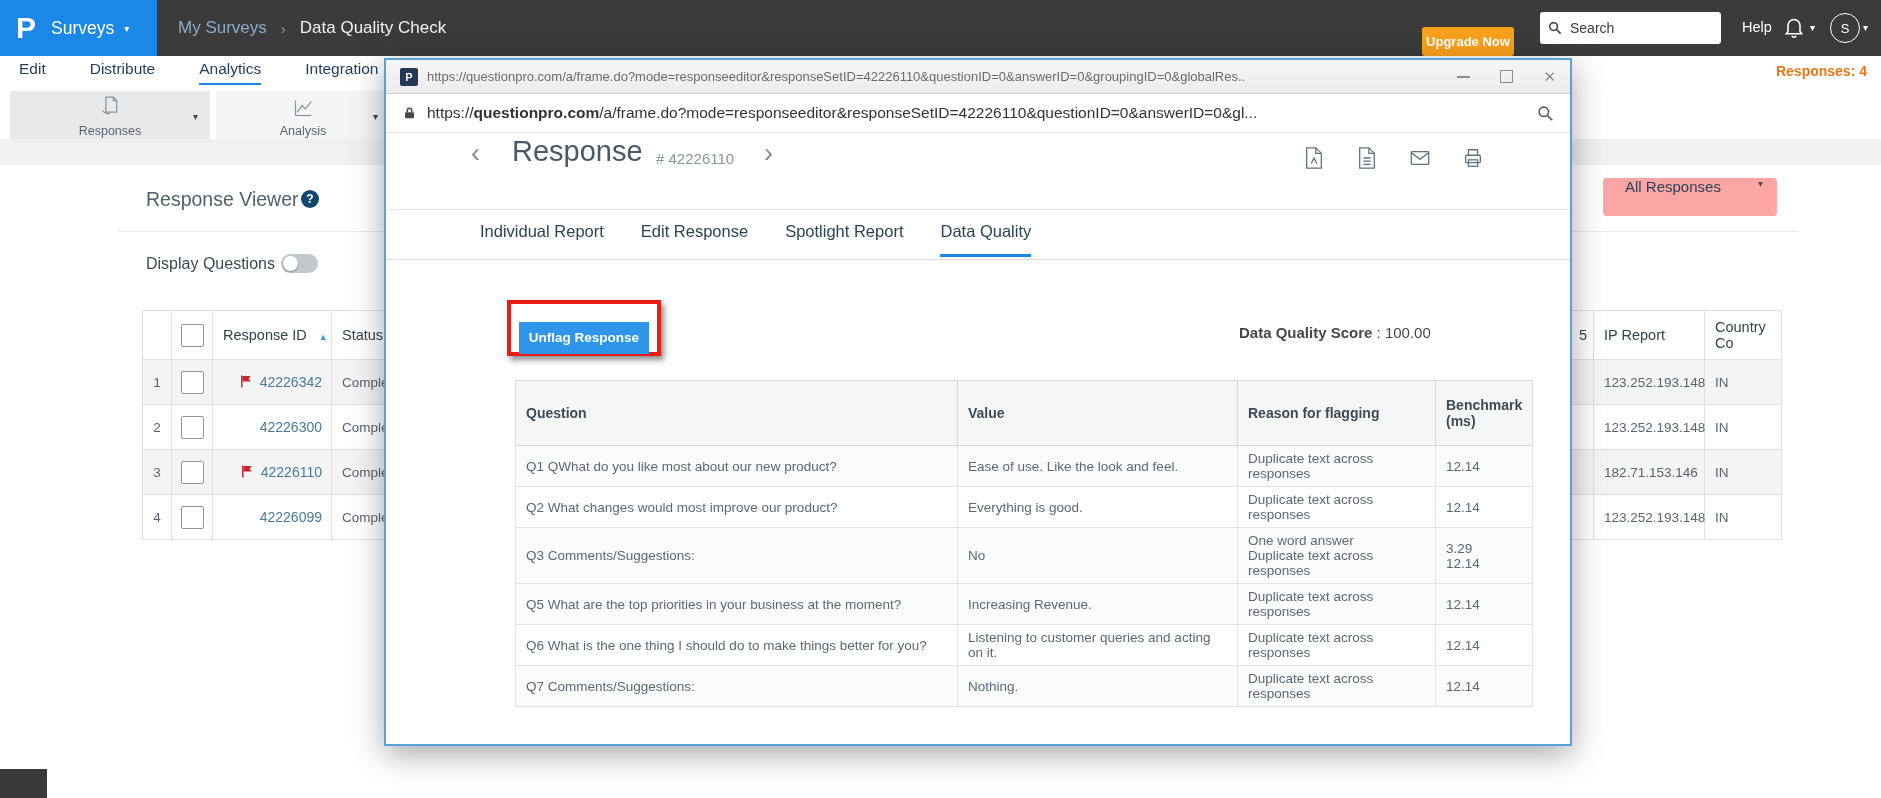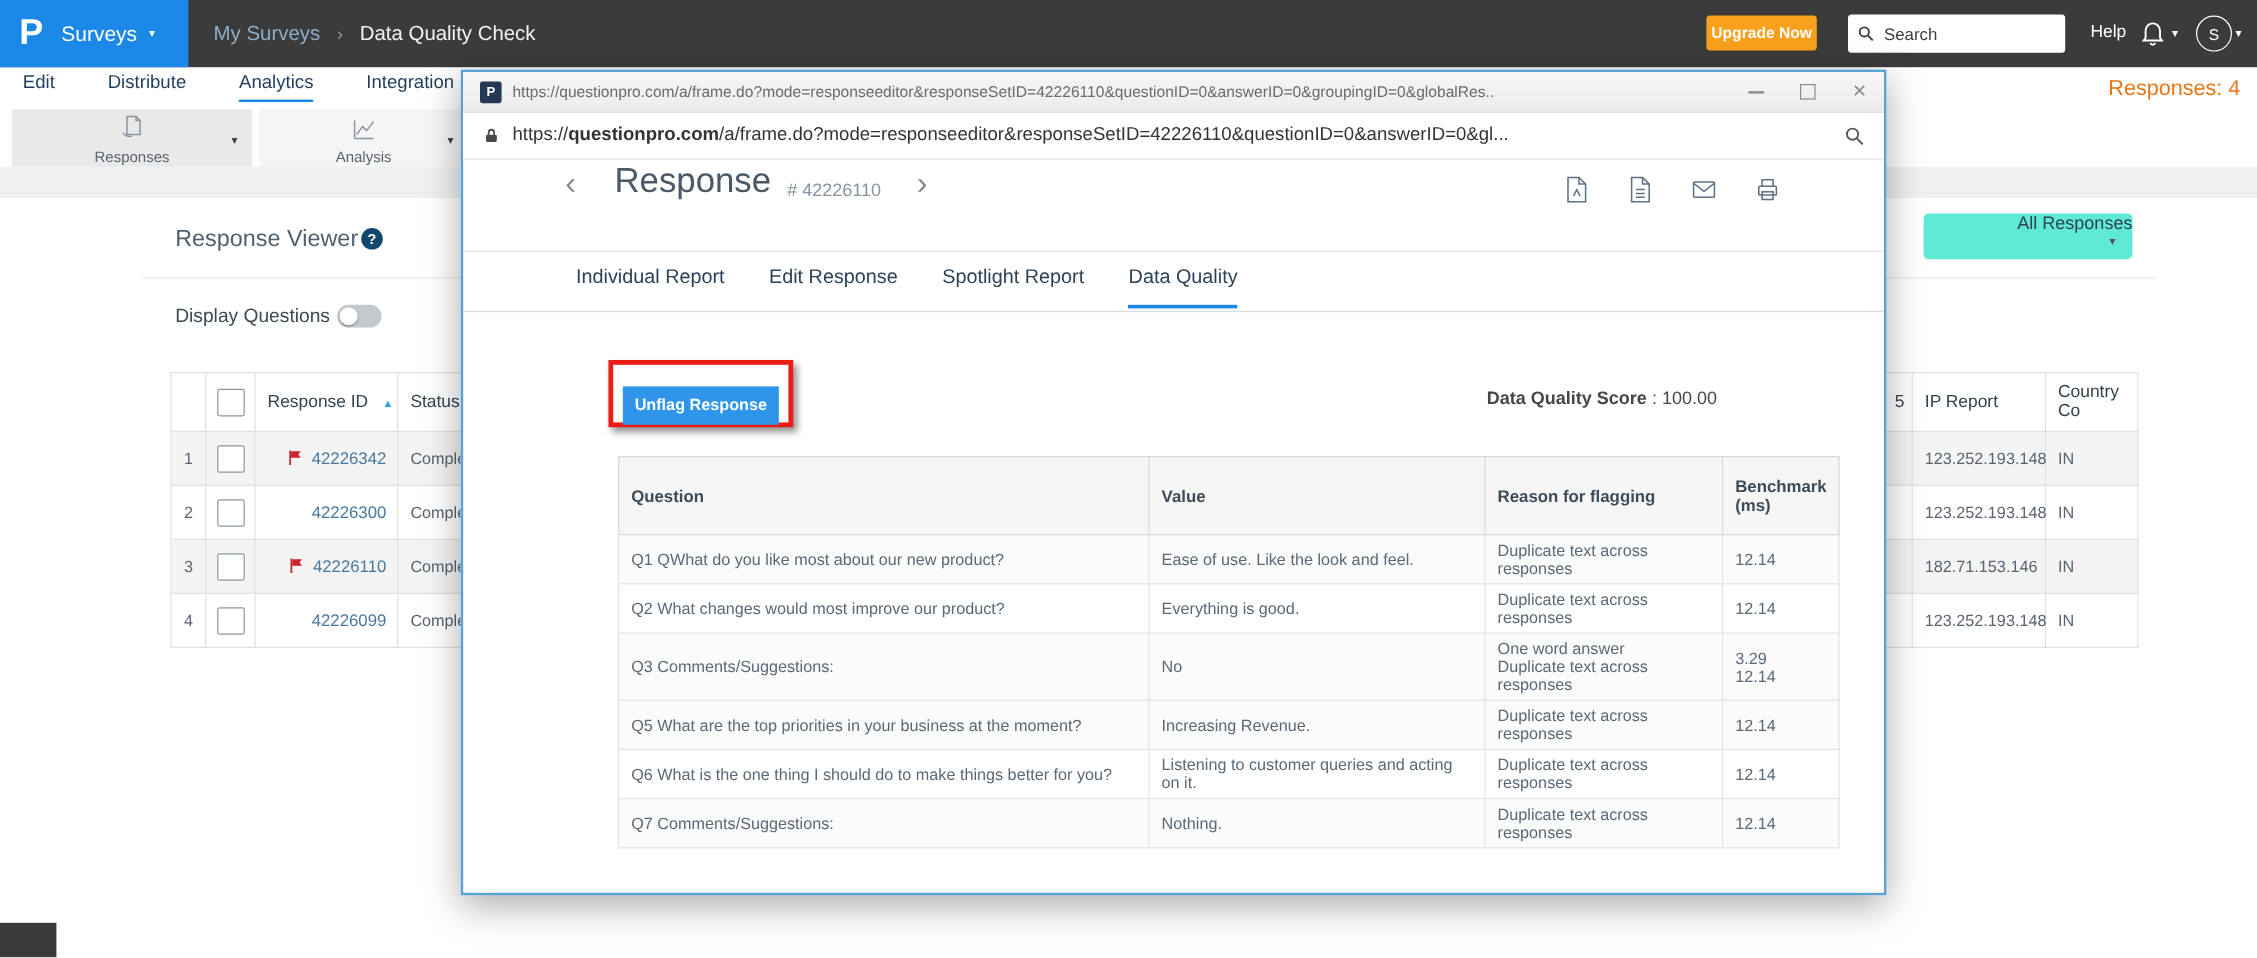--- a/index.html
+++ b/index.html
@@ -10,41 +10,41 @@
   .topbar{position:absolute;left:0;top:0;width:1881px;height:56px;background:#3b3b3b;}
   .logo-block{position:absolute;left:0;top:0;width:157px;height:56px;background:#1b87e6;
               display:flex;align-items:center;}
   .logo-p{margin-left:16px;color:#fff;font-size:30px;font-weight:bold;line-height:1;}
   .product-label{margin-left:15px;color:#fff;font-size:17.5px;}
   .caret{font-size:10px;color:#fff;margin-left:10px;}
   .breadcrumb{position:absolute;left:178px;top:0;height:56px;display:flex;align-items:center;font-size:17px;}
   .bc-parent{color:#8cabc6;cursor:pointer;}
   .bc-sep{color:#9a9a9a;margin:0 14px;font-size:15px;}
   .bc-current{color:#f1f1f1;}
-  .upgrade-btn{position:absolute;left:1422px;top:13px;width:92px;height:29px;background:#f9a11c;
+  .upgrade-btn{position:absolute;left:1422px;top:27px;width:92px;height:29px;background:#f9a11c;
                border-radius:3px;color:#fff;font-size:13px;font-weight:bold;display:flex;
                align-items:center;justify-content:center;cursor:pointer;}
   .search-box{position:absolute;left:1540px;top:12px;width:181px;height:31px;background:#fff;
               border-radius:3px;display:flex;align-items:center;padding:16px 8px;box-sizing:border-box;}
   .search-box svg{flex:0 0 auto;}
   .search-input{border:none;outline:none;width:130px;margin-left:6px;font-size:14px;
                 font-family:"Liberation Sans",sans-serif;color:#333;}
   .search-input::placeholder{color:#3c3c3c;}
   .help-label{position:absolute;left:1742px;top:19px;color:#fff;font-size:14.5px;}
   .bell{position:absolute;left:1782px;top:15px;width:24px;height:24px;}
   .tb-caret1{position:absolute;left:1810px;top:22px;color:#fff;font-size:10px;}
   .avatar{position:absolute;left:1830px;top:13px;width:28px;height:28px;border:1.5px solid #fff;
           border-radius:50%;color:#fff;font-size:13px;display:flex;align-items:center;justify-content:center;}
   .tb-caret2{position:absolute;left:1863px;top:22px;color:#fff;font-size:10px;}
 
   
   .nav-items{position:absolute;left:19px;top:60px;display:flex;gap:44px;}
   .nav-item{font-size:15.5px;color:#1f3d5c;padding-bottom:5px;cursor:pointer;}
   .nav-item.active{border-bottom:2px solid #1b87e6;}
-  .responses-count{position:absolute;right:14px;top:63px;color:#e87617;font-size:18px;font-weight:normal;}
+  .responses-count{position:absolute;right:14px;top:63px;color:#e87617;font-size:14px;font-weight:bold;}
 
   
   .tb-seg{position:absolute;top:91px;height:48px;display:flex;flex-direction:column;
           align-items:center;justify-content:center;cursor:pointer;}
   .seg-responses{left:10px;width:200px;background:#e9e9e9;}
   .seg-analysis{left:216px;width:174px;background:#f5f5f5;}
   .tb-label{font-size:12.5px;color:#5a6470;margin-top:1px;}
   .seg-caret{position:absolute;right:12px;top:20px;color:#444;font-size:10px;}
   .gray-band{position:absolute;left:0;top:139px;width:1881px;height:26px;background:#eef0f1;}
 
@@ -52,22 +52,22 @@
   .viewer-title{position:absolute;left:146px;top:188px;font-size:19.5px;color:#51606e;}
   .help-circle{position:absolute;left:301px;top:190px;width:18px;height:18px;border-radius:50%;
                background:#14476e;color:#fff;font-size:12px;font-weight:bold;display:flex;
                align-items:center;justify-content:center;cursor:pointer;}
   .viewer-divider{position:absolute;left:118px;top:231px;width:1679px;height:1px;background:#e9e9e9;}
   .dq-label{position:absolute;left:146px;top:255px;font-size:16px;color:#3c4a56;}
   .toggle{position:absolute;left:281px;top:254px;width:37px;height:19px;border-radius:10px;
           background:#c3c9cd;cursor:pointer;}
   .knob{position:absolute;left:2px;top:2px;width:15px;height:15px;border-radius:50%;background:#fff;
         box-shadow:0 1px 2px rgba(0,0,0,.35);}
-  .filter-dd{position:absolute;left:1603px;top:178px;width:174px;height:38px;background:#5eead4;
-             border-radius:4px;display:flex;align-items:flex-end;cursor:pointer;flex-direction:column;}
+  .filter-dd{position:absolute;left:1603px;top:178px;width:174px;height:38px;background:#fca5a5;
+             border-radius:4px;display:flex;align-items:flex-start;cursor:pointer;}
   .filter-dd span.val{margin-left:22px;font-size:15px;color:#2c4257;}
   .filter-dd span.dcaret{margin-left:auto;margin-right:14px;color:#555;font-size:10px;}
 
   
   table.bgtable{position:absolute;border-collapse:collapse;table-layout:fixed;background:#fff;}
   .left-table{left:142px;top:310px;width:320px;}
   .right-table{left:1565px;top:310px;width:216px;}
   .bgtable th,.bgtable td{border:1px solid #e0e0e0;padding:0;box-sizing:border-box;}
   .bgtable th{height:49px;background:#fff;font-weight:normal;font-size:14.5px;color:#33424f;text-align:left;}
   .bgtable td{height:45px;font-size:13.5px;color:#5a6470;}

